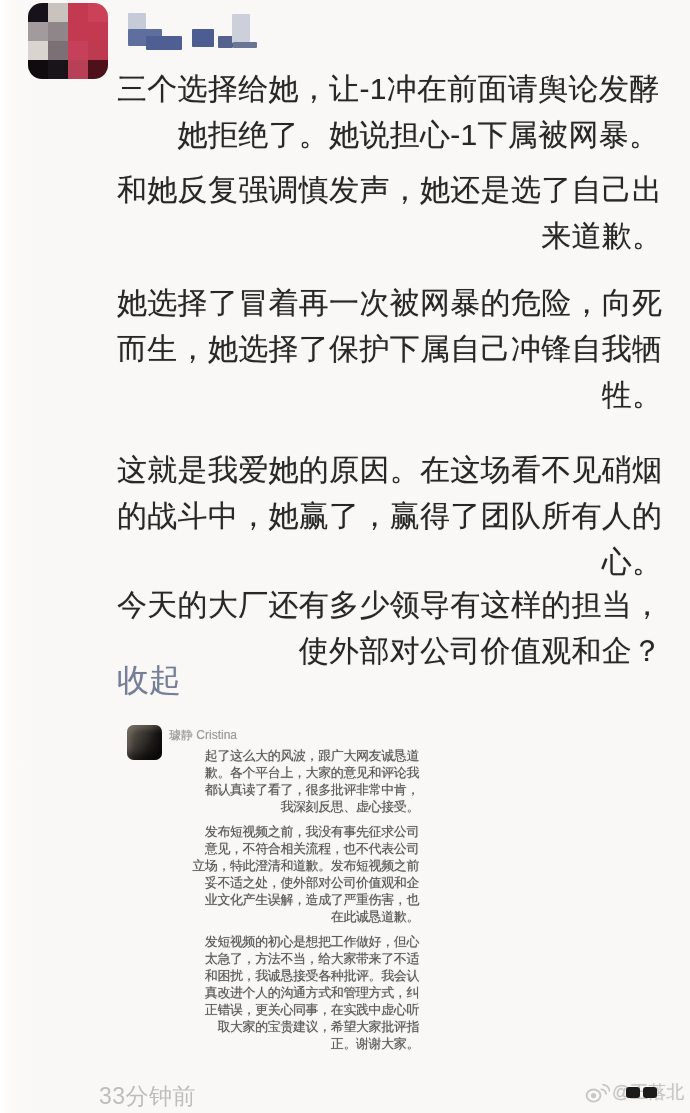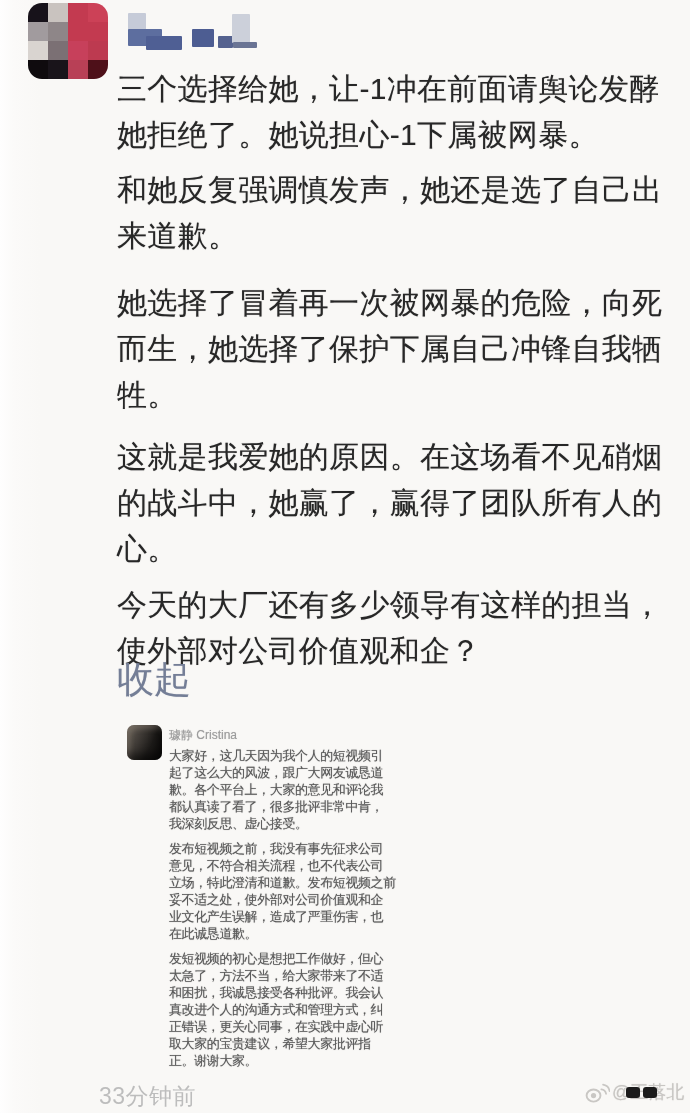--- a/index.html
+++ b/index.html
@@ -1,39 +1,40 @@
 <!DOCTYPE html>
 <html><head>
 <meta charset="utf-8">
 <style>
   html,body{margin:0;padding:0;background:#e8e8e8;}
   .canvas{
     position:relative;width:690px;height:1113px;overflow:hidden;
     background:linear-gradient(90deg,#fefefe 0px,#fbfaf9 14px,#f9f8f6 40px,#f9f8f6 100%);
     font-family:"Liberation Sans","DejaVu Sans",sans-serif;
+    text-align:right;
   }
   
   .avatar{
     position:absolute;left:28px;top:3px;width:80px;height:76px;
     border-radius:14px;overflow:hidden;
     display:grid;grid-template-columns:repeat(4,1fr);grid-template-rows:repeat(4,1fr);
     filter:blur(0.4px);
   }
   .avatar div{width:100%;height:100%;}
   .name-mosaic{position:absolute;left:0;top:0;width:690px;height:60px;pointer-events:none;filter:blur(0.6px);}
   .name-mosaic div{position:absolute;border-radius:1px;}
   
   .post-para{
     position:absolute;left:117px;font-size:30px;line-height:46px;color:#272727;
     white-space:nowrap;letter-spacing:0.3px;
     text-shadow:0 0 1px rgba(45,45,45,0.35);
   }
-  .pp1{top:66px}.pp2{top:167px}.pp3{top:280px}.pp4{top:434px}.pp5{top:582px}
+  .pp1{top:66px}.pp2{top:167px}.pp3{top:280px}.pp4{top:447px}.pp5{top:582px}
   .collapse{
-    position:absolute;left:117px;top:660px;font-size:37px;line-height:40px;
+    position:absolute;left:117px;top:660px;font-size:32px;line-height:40px;
     color:#747e96;cursor:pointer;text-shadow:0 0 1px rgba(116,126,150,0.35);
   }
   
   .quote-avatar{
     position:absolute;left:127px;top:725px;width:35px;height:35px;border-radius:7px;
     background:linear-gradient(115deg,#6b6359 0%,#46413c 30%,#1d1b19 65%,#0c0b0a 100%);
     box-shadow:inset -4px -6px 8px rgba(0,0,0,0.5), inset 3px 4px 5px rgba(160,150,135,0.35);
   }
   .quote-author{
     position:absolute;left:169px;top:727px;font-size:12px;color:#9c9c9c;
@@ -115,21 +116,20 @@
       </div>
   </div>
 
   <div class="collapse">收起</div>
 
   <div>
     <div class="quote-avatar"></div>
     <div class="quote-author">璩静 Cristina</div>
     <div class="quote-body">
         <div class="qpara">
-          <div>大家好，这几天因为我个人的短视频引</div>
           <div>起了这么大的风波，跟广大网友诚恳道</div>
           <div>歉。各个平台上，大家的意见和评论我</div>
           <div>都认真读了看了，很多批评非常中肯，</div>
           <div>我深刻反思、虚心接受。</div>
         </div>
         <div class="qpara">
           <div>发布短视频之前，我没有事先征求公司</div>
           <div>意见，不符合相关流程，也不代表公司</div>
           <div>立场，特此澄清和道歉。发布短视频之前</div>
           <div>妥不适之处，使外部对公司价值观和企</div>

